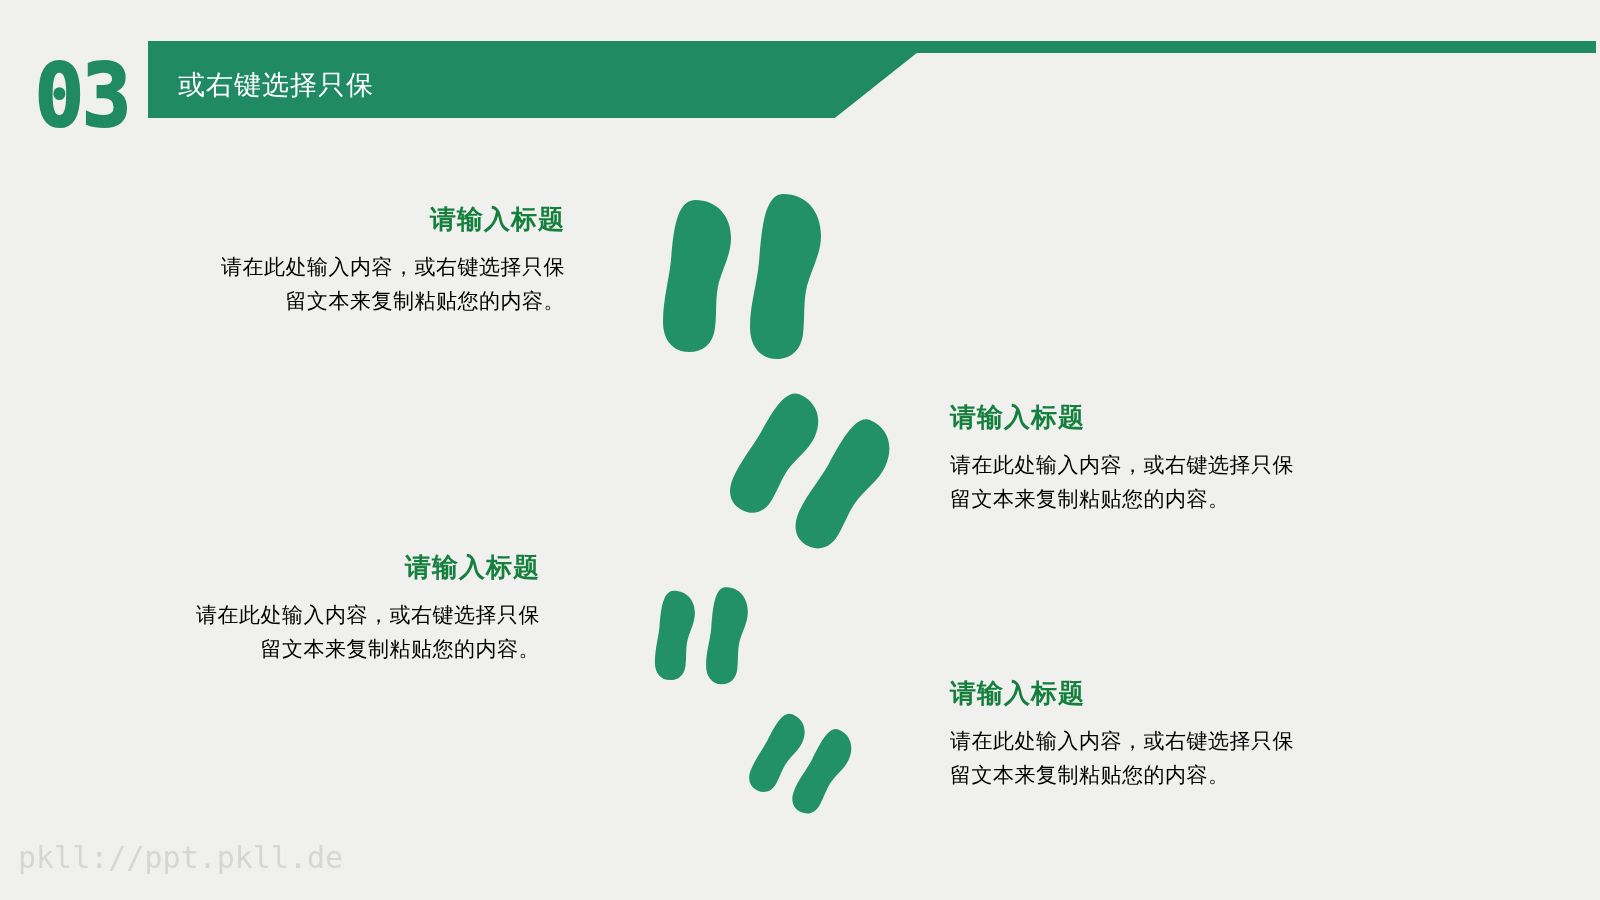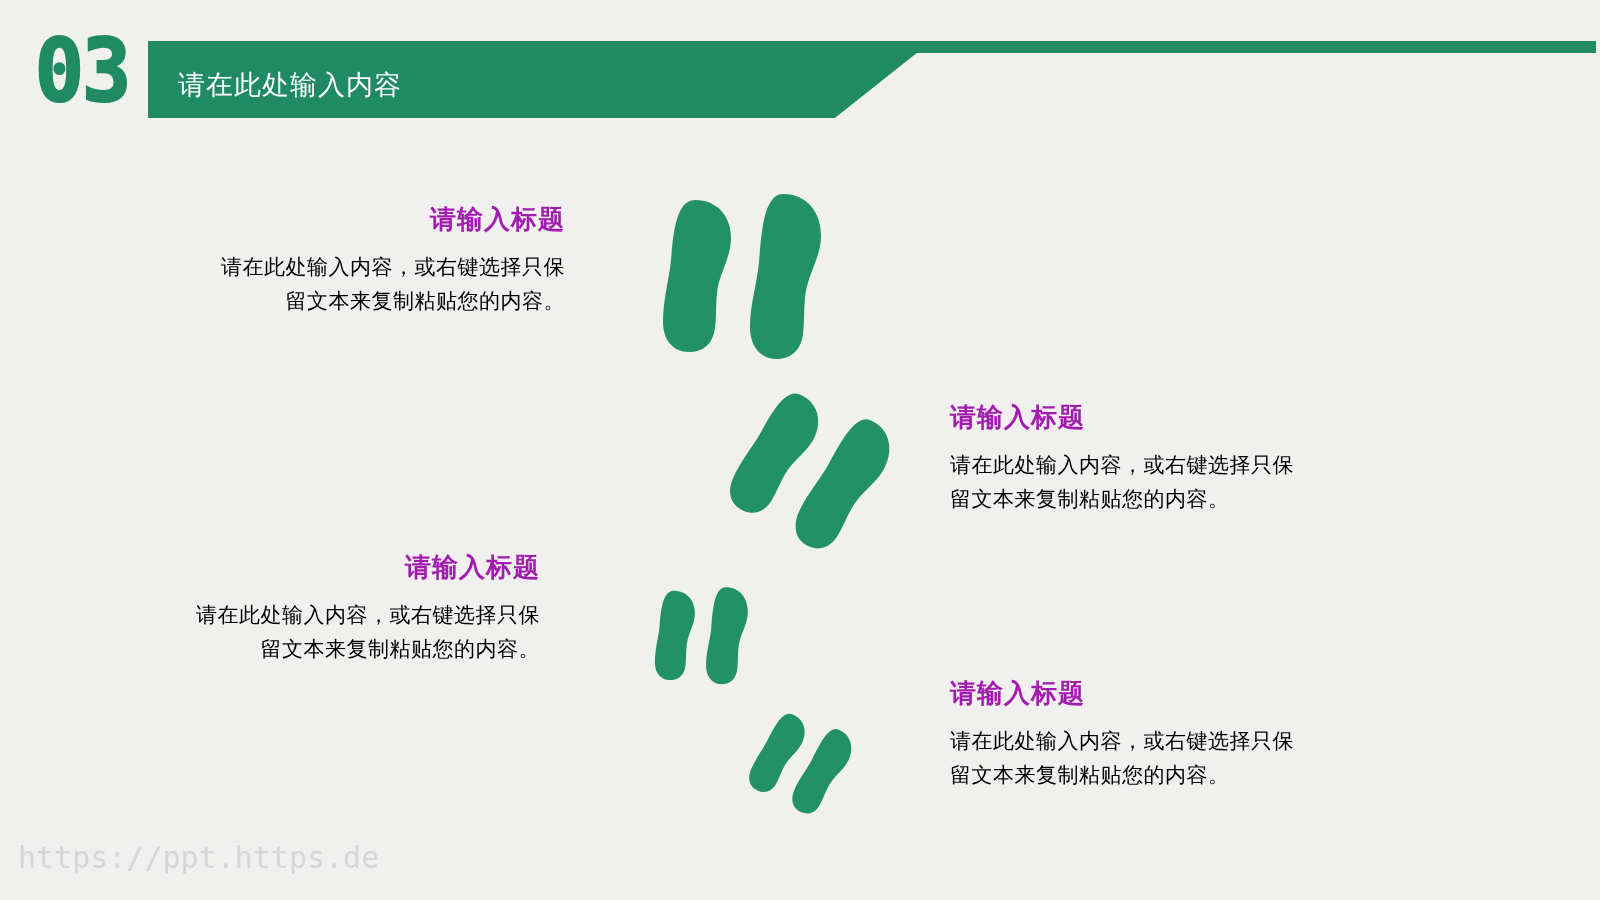--- a/index.html
+++ b/index.html
@@ -16,25 +16,25 @@
     overflow: hidden;
     font-family: "Liberation Sans", "DejaVu Sans", sans-serif;
   }
 
   
   .header { position: absolute; left: 0; top: 0; width: 1600px; height: 140px; }
 
   .num-badge {
     position: absolute;
     left: 30px;
-    top: 32px;
+    top: 45px;
     width: 104px;
     height: 90px;
     display: flex;
-    align-items: flex-start;
+    align-items: flex-end;
     justify-content: center;
     font-family: "DejaVu Sans Mono", "Liberation Mono", monospace;
     font-weight: bold;
     font-size: 78px;
     letter-spacing: -2px;
     color: #1f8a64;
     line-height: 1;
     -webkit-text-stroke: 2px #1f8a64;
   }
   .num-badge .digits {
@@ -70,21 +70,21 @@
     color: #ffffff;
     letter-spacing: 1px;
     white-space: nowrap;
   }
 
   
   .block { position: absolute; }
   .block .b-title {
     font-size: 26px;
     font-weight: bold;
-    color: #a21caf;
+    color: #15803d;
     letter-spacing: 1px;
     margin: 0 0 16px 0;
     line-height: 1.1;
   }
   .block .b-body {
     font-size: 21px;
     color: #000000;
     line-height: 1.62;
     margin: 0;
     letter-spacing: 0.5px;
@@ -125,21 +125,21 @@
 
   <div class="header">
 
     <div class="num-badge">
       <span class="digits">03</span>
     </div>
 
     <div class="bar-thin"></div>
     <div class="bar-block"></div>
 
-    <div class="header-title">请在此处输入内容</div>
+    <div class="header-title">或右键选择只保</div>
   </div>
 
   <div class="block align-right" id="block-1">
     <p class="b-title">请输入标题</p>
     <p class="b-body">请在此处输入内容，或右键选择只保</p>
     <p class="b-body">留文本来复制粘贴您的内容。</p>
   </div>
 
   <div class="block align-left" id="block-2">
     <p class="b-title">请输入标题</p>
@@ -188,15 +188,15 @@
 
   <div class="prints" id="prints-4">
     <svg width="110" height="96" viewBox="0 0 200 170">
       <g fill="#229169" transform="rotate(22 100 85)">
         <path d="M40 8 C62 8 76 24 76 46 C76 62 68 76 64 90 C60 104 62 122 60 136 C58 152 48 160 34 160 C18 160 8 148 8 130 C8 108 14 88 16 68 C18 46 20 8 40 8 Z"></path>
         <path d="M128 2 C152 2 166 20 166 44 C166 62 156 78 152 94 C148 110 150 128 148 142 C146 158 136 167 122 167 C105 167 95 154 95 135 C95 112 102 92 104 70 C106 46 108 2 128 2 Z"></path>
       </g>
     </svg>
   </div>
 
-  <div class="watermark">https://ppt.https.de</div>
+  <div class="watermark">pkll://ppt.pkll.de</div>
 
 </div>
 
 </body></html>

